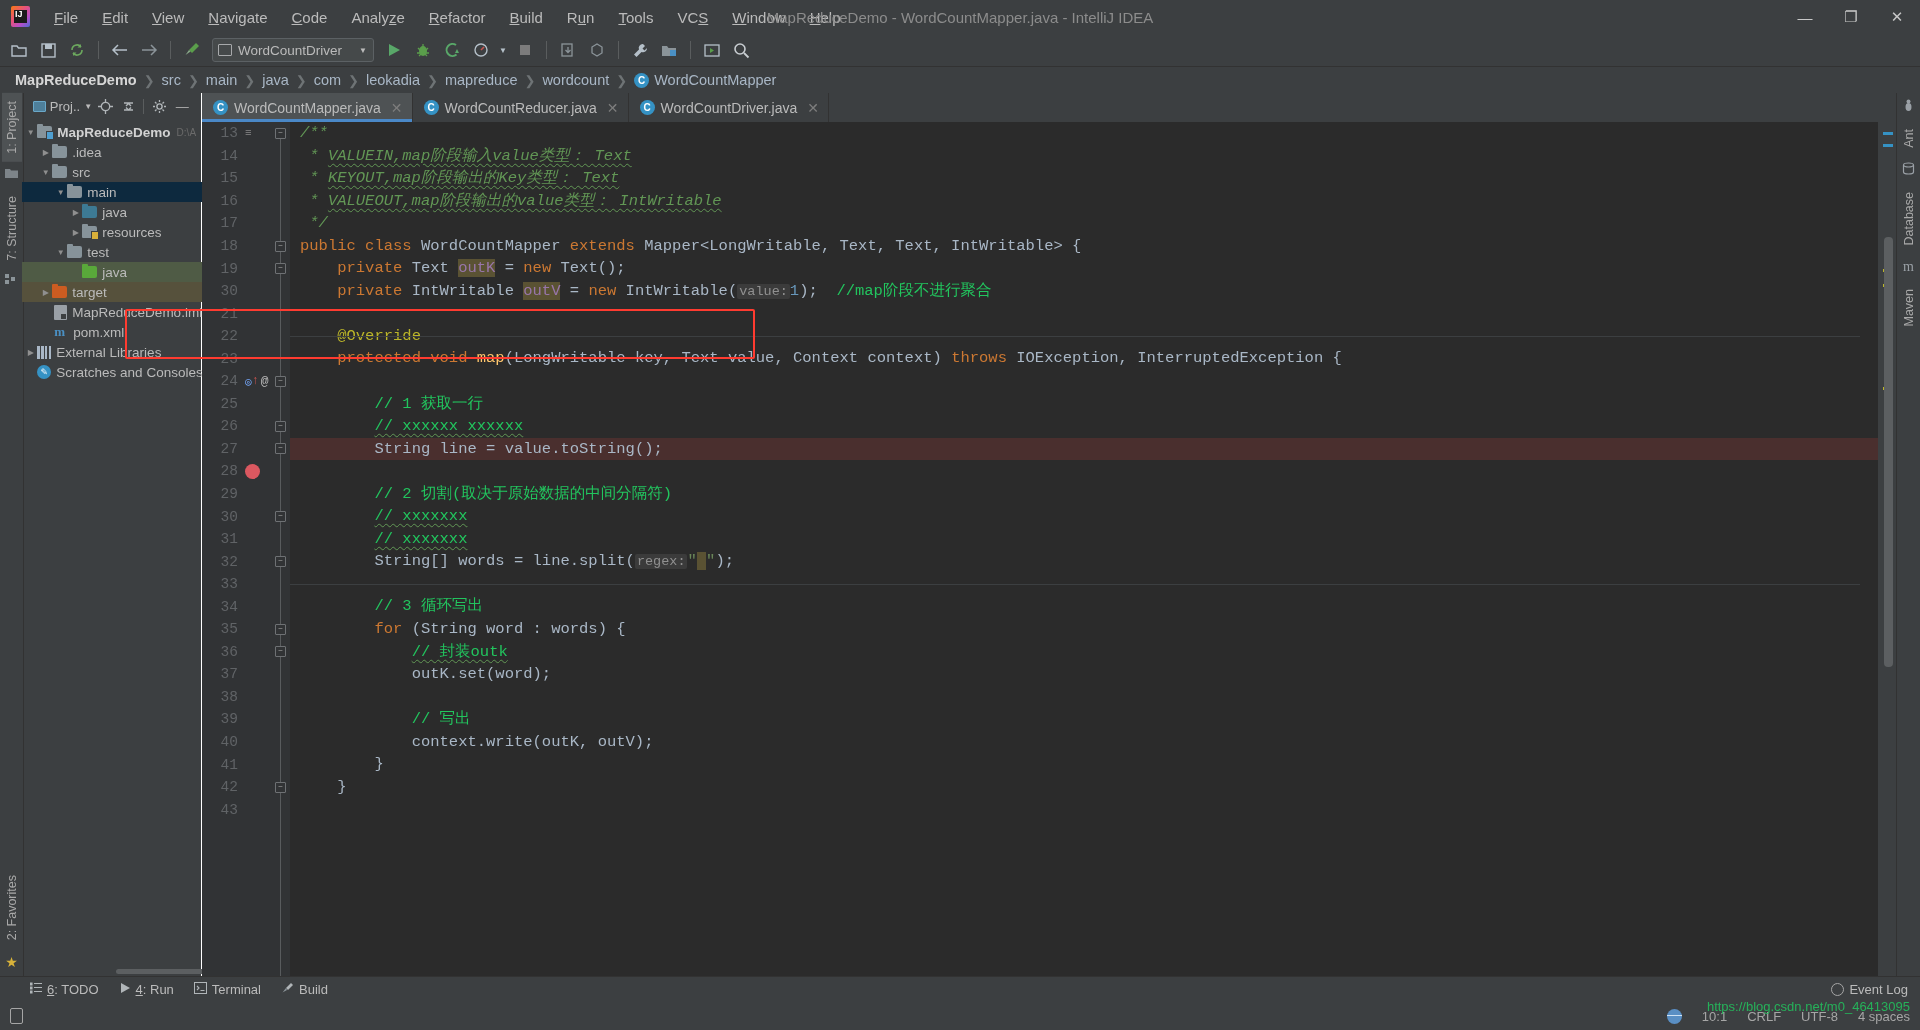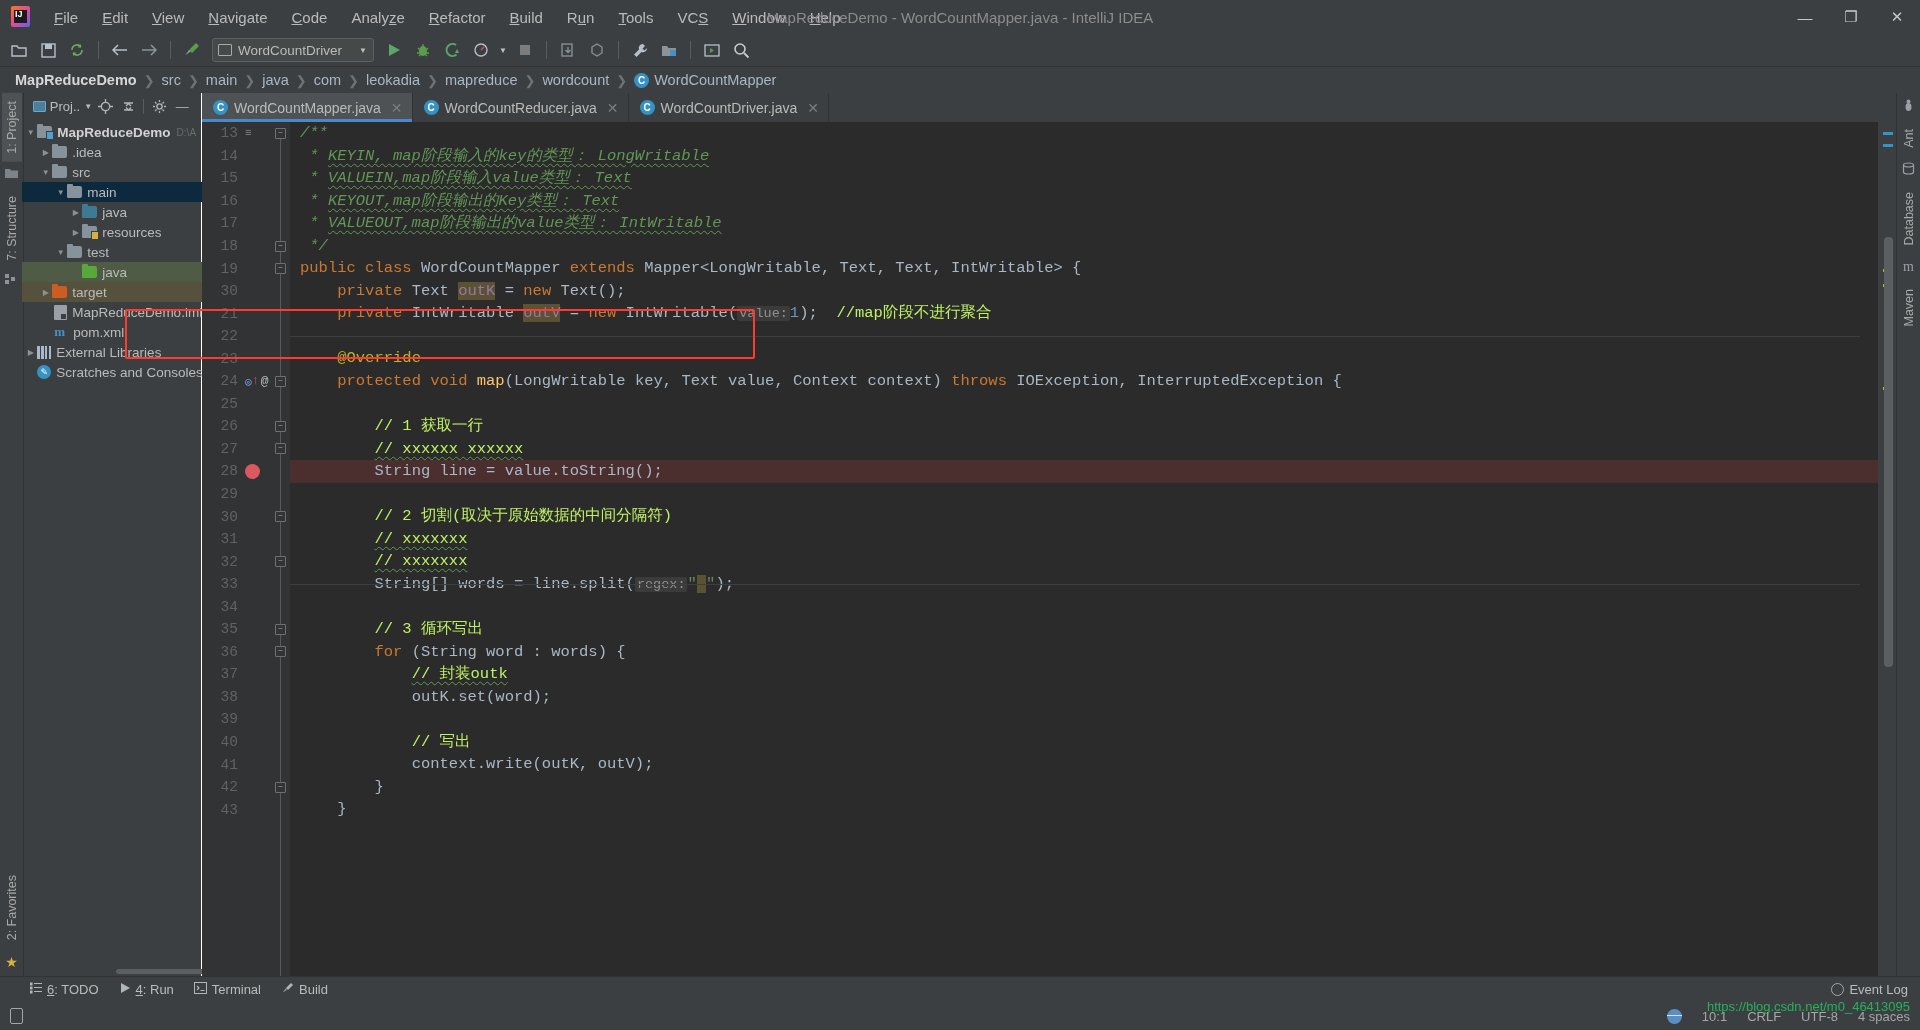--- a/index.html
+++ b/index.html
@@ -163,21 +163,21 @@
   .code {
     flex: 1; position: relative; overflow: hidden; background: #2b2b2b;
     font-family: "Liberation Mono", monospace; font-size: 15.5px;
   }
   .cline { height: 22.55px; line-height: 22.55px; white-space: pre; padding-left: 10px; color: #a9b7c6; }
   .cline.hl { background: #4a2f2e; }
   .sep-line { position:absolute; left: 0; right: 18px; height:1px; background:#3c3f41; }
 
   .kw { color: #cc7832; }
   .cmt { color: #629755; font-style: italic; }
-  .lcmt { color: #bef264; }
+  .lcmt { color: #22c55e; }
   .str { color: #6a8759; }
   .num { color: #6897bb; }
   .typ { color: #a9b7c6; }
   .fld { color: #9876aa; }
   .mth { color: #ffc66d; }
   .ann { color: #bbb529; }
   .hint { color: #909090; background: #3b3b3b; border-radius: 2px; padding: 0 2px; font-size: 13.5px; }
   .sel { background: #5a5233; }
   .caret-box { background: #5a5233; }
   .squig { text-decoration: underline wavy #629755 1px; text-underline-offset: 3px; }
@@ -670,21 +670,20 @@
               <span class="fold-mark">–</span>
             </div>
           <div class="gline">
               <span class="gnum">43</span>
               <span class="gicons"></span>
             </div>
         </div>
 
         <div class="code">
           <div class="cline"><span class="cmt">/**</span></div>
-          <div class="cline"><span class="cmt"> * </span><span class="cmt squig">KEYIN, map阶段输入的key的类型： LongWritable</span></div>
           <div class="cline"><span class="cmt"> * </span><span class="cmt squig">VALUEIN,map阶段输入value类型： Text</span></div>
           <div class="cline"><span class="cmt"> * </span><span class="cmt squig">KEYOUT,map阶段输出的Key类型： Text</span></div>
           <div class="cline"><span class="cmt"> * </span><span class="cmt squig">VALUEOUT,map阶段输出的value类型： IntWritable</span></div>
           <div class="cline"><span class="cmt"> */</span></div>
           <div class="cline"><span class="kw">public class </span><span class="typ">WordCountMapper </span><span class="kw">extends </span><span class="typ">Mapper&lt;LongWritable, Text, Text, IntWritable&gt; {</span></div>
           <div class="cline">    <span class="kw">private </span><span class="typ">Text </span><span class="fld sel">outK</span><span class="typ"> = </span><span class="kw">new </span><span class="typ">Text();</span></div>
           <div class="cline">    <span class="kw">private </span><span class="typ">IntWritable </span><span class="fld sel">outV</span><span class="typ"> = </span><span class="kw">new </span><span class="typ">IntWritable(</span><span class="hint">value:</span><span class="num">1</span><span class="typ">);</span><span>  </span><span class="lcmt">//map阶段不进行聚合</span></div>
           <div class="cline"> </div>
           <div class="cline">    <span class="ann">@Override</span></div>
           <div class="cline">    <span class="kw">protected </span><span class="kw">void </span><span class="mth">map</span><span class="typ">(LongWritable key, Text value, Context context) </span><span class="kw">throws </span><span class="typ">IOException, InterruptedException {</span></div>

